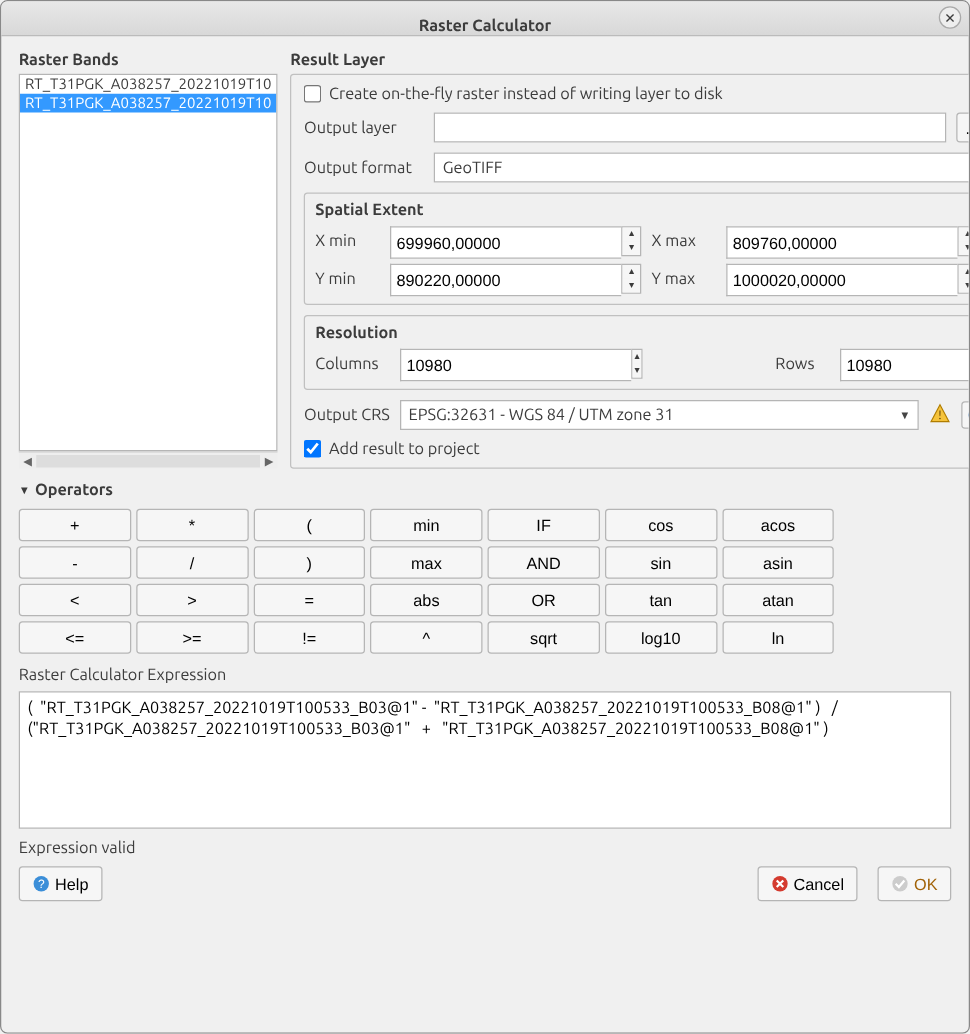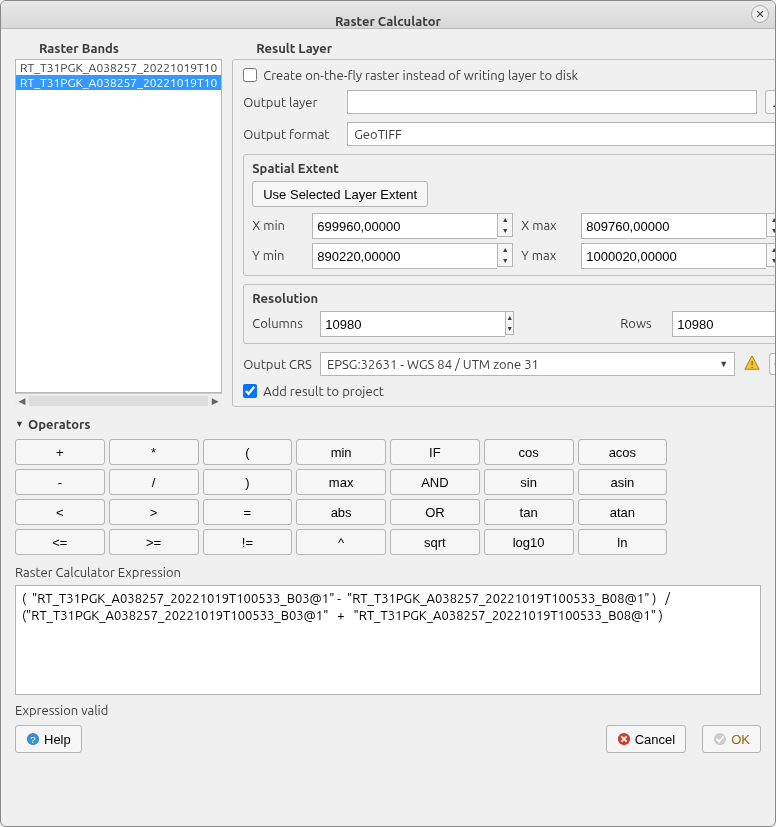--- a/index.html
+++ b/index.html
@@ -4,21 +4,21 @@
 <style>
 * { box-sizing: border-box; margin: 0; padding: 0; }
 body { font-family: "Ubuntu", "Segoe UI", sans-serif; font-size: 13px; background: #f0f0f0; color: #3c3c3c; }
 .window { width: 776px; height: 827px; background: #f0f0f0; border: 1px solid #888; border-radius: 6px; overflow: hidden; display: flex; flex-direction: column; }
 .titlebar { height: 28px; background: linear-gradient(#e8e8e8,#d8d8d8); display: flex; align-items: flex-end; justify-content: center; position: relative; border-bottom: 1px solid #bbb; }
 .titlebar .title { font-weight: bold; font-size: 13px; }
 .titlebar .close { position: absolute; right: 6px; top: 4px; width: 18px; height: 18px; border-radius: 9px; background: #eee; border: 1px solid #aaa; display: flex; align-items: center; justify-content: center; font-size: 11px; cursor: pointer; }
 .content { flex: 1; padding: 12px 14px 10px 14px; display: flex; flex-direction: column; gap: 6px; overflow: hidden; }
 .top-row { display: flex; gap: 10px; }
 .bands-col { width: 265px; display: flex; flex-direction: column; }
-.section-label { font-weight: bold; font-size: 13px; margin-bottom: 4px; margin-left: 24px; }
+.section-label { font-weight: bold; font-size: 13px; margin-bottom: 4px; }
 .bands-list { flex: 1; background: #fff; border: 1px solid #b5b5b5; height: 340px; overflow: hidden; text-align: center; }
 .bands-list .item { padding: 1px 4px; white-space: nowrap; overflow: hidden; font-size: 12px; }
 .bands-list .item.selected { background: #3399ff; color: #fff; }
 .hscroll { height: 14px; background: #eee; border-top: 1px solid #ccc; display: flex; align-items: center; }
 .hscroll .arrow { width: 14px; text-align: center; font-size: 9px; color: #666; }
 .hscroll .track { flex: 1; height: 10px; background: #ddd; }
 
 .result-col { flex: 1; display: flex; flex-direction: column; }
 .panel { border: 1px solid #c0c0c0; border-radius: 3px; padding: 8px 10px; background: #f0f0f0; display: flex; flex-direction: column; gap: 8px; }
 .row { display: flex; align-items: center; gap: 8px; }
@@ -97,21 +97,20 @@
           <div class="row">
             <label class="lbl">Output format</label>
             <div class="select">
               <span>GeoTIFF</span>
 
             </div>
           </div>
 
           <div class="group">
             <div class="g-title">Spatial Extent</div>
-            <button class="ext-btn">Use Selected Layer Extent</button>
             <div class="ext-grid">
               <span>X min</span>
               <div class="spin">
                   <input value="699960,00000" style="">
                   <div class="sp">
                     <div>▲</div>
                     <div>▼</div>
                   </div>
                 </div>
               <span>X max</span>

